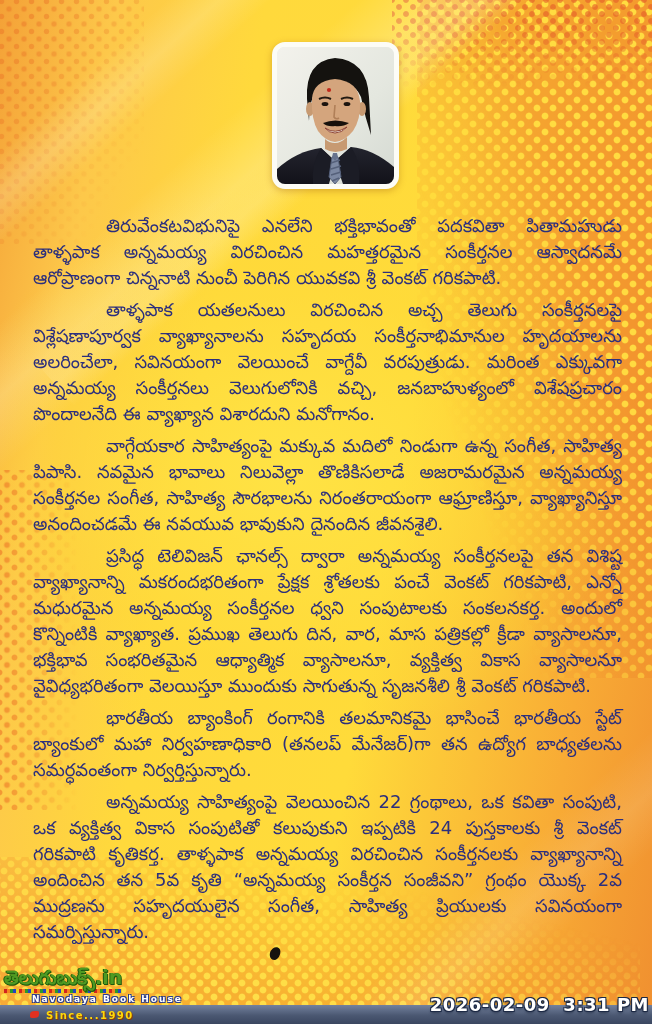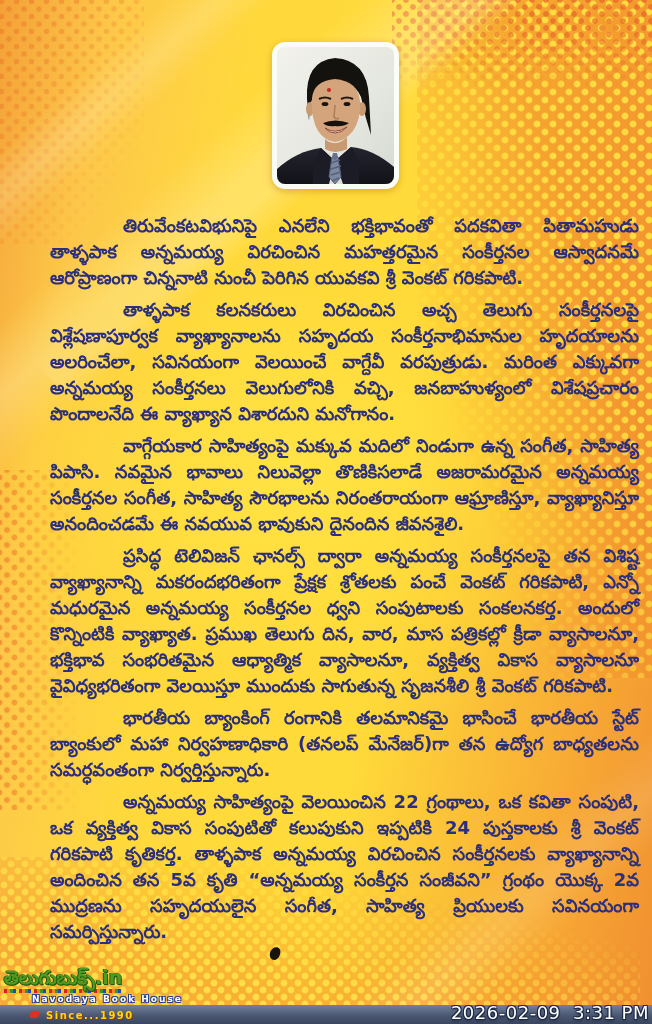--- a/index.html
+++ b/index.html
@@ -70,38 +70,38 @@
   .ray4{left:430px; top:640px; width:90px; height:620px; transform:rotate(48deg); opacity:.3;}
 
   .photo-frame{
     position:absolute; left:272px; top:42px; width:117px; height:137px;
     border:5px solid #fcfcf6; border-radius:13px; overflow:hidden;
     background:#e9ebe4; box-shadow:0 2px 7px rgba(150,80,10,.35);
   }
   .photo-frame svg{display:block; width:100%; height:100%;}
 
   .bio{
-    position:absolute; left:50px; top:213px; width:589px;
-    color:#2c2f7d; font-size:18px; line-height:26px; font-weight:700;
+    position:absolute; left:33px; top:213px; width:589px;
+    color:#2c2f7d; font-size:18px; line-height:26px; font-weight:400;
     text-align:justify;
   }
   .bio p{margin:0 0 6px 0; text-indent:73px;}
 
   .speck{
     position:absolute; left:270px; top:947px; width:10px; height:13px;
     background:#17130f; border-radius:60% 40% 55% 45%; transform:rotate(14deg);
   }
 
   .bottom-band{
     position:absolute; left:0; right:0; bottom:0; height:19px;
     background:linear-gradient(180deg,#73819d 0%, #4b5872 55%, #3a4660 100%);
   }
   .timestamp{
-    position:absolute; right:3px; bottom:0px; height:22px; line-height:22px;
-    color:#ffffff; font-size:18px; font-weight:normal; letter-spacing:.5px;
+    position:absolute; right:3px; bottom:8px; height:22px; line-height:22px;
+    color:#ffffff; font-size:18px; font-weight:bold; letter-spacing:.5px;
     white-space:pre;
     text-shadow:1px 1px 0 #1d2a45, -1px -1px 0 #1d2a45, 1px -1px 0 #1d2a45, -1px 1px 0 #1d2a45, 0 2px 3px rgba(10,20,40,.6);
   }
 
   .logo{position:absolute; left:4px; bottom:1px; width:140px;}
   .logo-site{
     display:block; color:#4f9a22; font-size:19px; line-height:21px; font-weight:bold;
     text-shadow:1px 1px 0 #1e5a0e, -1px 0 0 #1e5a0e, 0 1px 0 #1e5a0e;
     letter-spacing:0;
     margin-top:36px;
@@ -189,21 +189,21 @@
 
       <path d="M55,110 L61,110 L64,130 L58,137 L52,130 Z" fill="#7c88a2"></path>
       <path d="M55,110 L61,110 L64,130 L58,137 L52,130 Z" fill="none" stroke="#55607a" stroke-width="1"></path>
       <path d="M54,116 L63,113 M54,122 L64,119 M54,128 L64,125 M55,134 L62,131" stroke="#55607a" stroke-width="1.4"></path>
       <path d="M55,110 L58,114 L61,110 L60,106 L56,106 Z" fill="#67738d"></path>
     </svg>
   </div>
 
   <div class="bio">
     <p>తిరువేంకటవిభునిపై ఎనలేని భక్తిభావంతో పదకవితా పితామహుడు తాళ్ళపాక అన్నమయ్య విరచించిన మహత్తరమైన సంకీర్తనల ఆస్వాదనమే ఆరోప్రాణంగా చిన్ననాటి నుంచీ పెరిగిన యువకవి శ్రీ వెంకట్ గరికపాటి.</p>
-    <p>తాళ్ళపాక కలనకరులు విరచించిన అచ్చ తెలుగు సంకీర్తనలపై విశ్లేషణాపూర్వక వ్యాఖ్యానాలను సహృదయ సంకీర్తనాభిమానుల హృదయాలను అలరించేలా, సవినయంగా వెలయించే వాగ్దేవీ వరపుత్రుడు. మరింత ఎక్కువగా అన్నమయ్య సంకీర్తనలు వెలుగులోనికి వచ్చి, జనబాహుళ్యంలో విశేషప్రచారం పొందాలనేది ఈ వ్యాఖ్యాన విశారదుని మనోగానం.</p>
+    <p>తాళ్ళపాక యతలనులు విరచించిన అచ్చ తెలుగు సంకీర్తనలపై విశ్లేషణాపూర్వక వ్యాఖ్యానాలను సహృదయ సంకీర్తనాభిమానుల హృదయాలను అలరించేలా, సవినయంగా వెలయించే వాగ్దేవీ వరపుత్రుడు. మరింత ఎక్కువగా అన్నమయ్య సంకీర్తనలు వెలుగులోనికి వచ్చి, జనబాహుళ్యంలో విశేషప్రచారం పొందాలనేది ఈ వ్యాఖ్యాన విశారదుని మనోగానం.</p>
     <p>వాగ్గేయకార సాహిత్యంపై మక్కువ మదిలో నిండుగా ఉన్న సంగీత, సాహిత్య పిపాసి. నవమైన భావాలు నిలువెల్లా తొణికిసలాడే అజరామరమైన అన్నమయ్య సంకీర్తనల సంగీత, సాహిత్య సౌరభాలను నిరంతరాయంగా ఆఘ్రాణిస్తూ, వ్యాఖ్యానిస్తూ అనందించడమే ఈ నవయువ భావుకుని దైనందిన జీవనశైలి.</p>
     <p>ప్రసిద్ధ టెలివిజన్ ఛానల్స్ ద్వారా అన్నమయ్య సంకీర్తనలపై తన విశిష్ట వ్యాఖ్యానాన్ని మకరందభరితంగా ప్రేక్షక శ్రోతలకు పంచే వెంకట్ గరికపాటి, ఎన్నో మధురమైన అన్నమయ్య సంకీర్తనల ధ్వని సంపుటాలకు సంకలనకర్త. అందులో కొన్నింటికి వ్యాఖ్యాత. ప్రముఖ తెలుగు దిన, వార, మాస పత్రికల్లో క్రీడా వ్యాసాలనూ, భక్తిభావ సంభరితమైన ఆధ్యాత్మిక వ్యాసాలనూ, వ్యక్తిత్వ వికాస వ్యాసాలనూ వైవిధ్యభరితంగా వెలయిస్తూ ముందుకు సాగుతున్న సృజనశీలి శ్రీ వెంకట్ గరికపాటి.</p>
     <p>భారతీయ బ్యాంకింగ్ రంగానికి తలమానికమై భాసించే భారతీయ స్టేట్ బ్యాంకులో మహా నిర్వహణాధికారి (తనలప్ మేనేజర్)గా తన ఉద్యోగ బాధ్యతలను సమర్ధవంతంగా నిర్వర్తిస్తున్నారు.</p>
     <p>అన్నమయ్య సాహిత్యంపై వెలయించిన 22 గ్రంథాలు, ఒక కవితా సంపుటి, ఒక వ్యక్తిత్వ వికాస సంపుటితో కలుపుకుని ఇప్పటికి 24 పుస్తకాలకు శ్రీ వెంకట్ గరికపాటి కృతికర్త. తాళ్ళపాక అన్నమయ్య విరచించిన సంకీర్తనలకు వ్యాఖ్యానాన్ని అందించిన తన 5వ కృతి “అన్నమయ్య సంకీర్తన సంజీవని” గ్రంథం యొక్క 2వ ముద్రణను సహృదయులైన సంగీత, సాహిత్య ప్రియులకు సవినయంగా సమర్పిస్తున్నారు.</p>
   </div>
 
   <div class="speck"></div>
 
   <div class="bottom-band"></div>
   <div class="timestamp">2026-02-09  3:31 PM</div>

